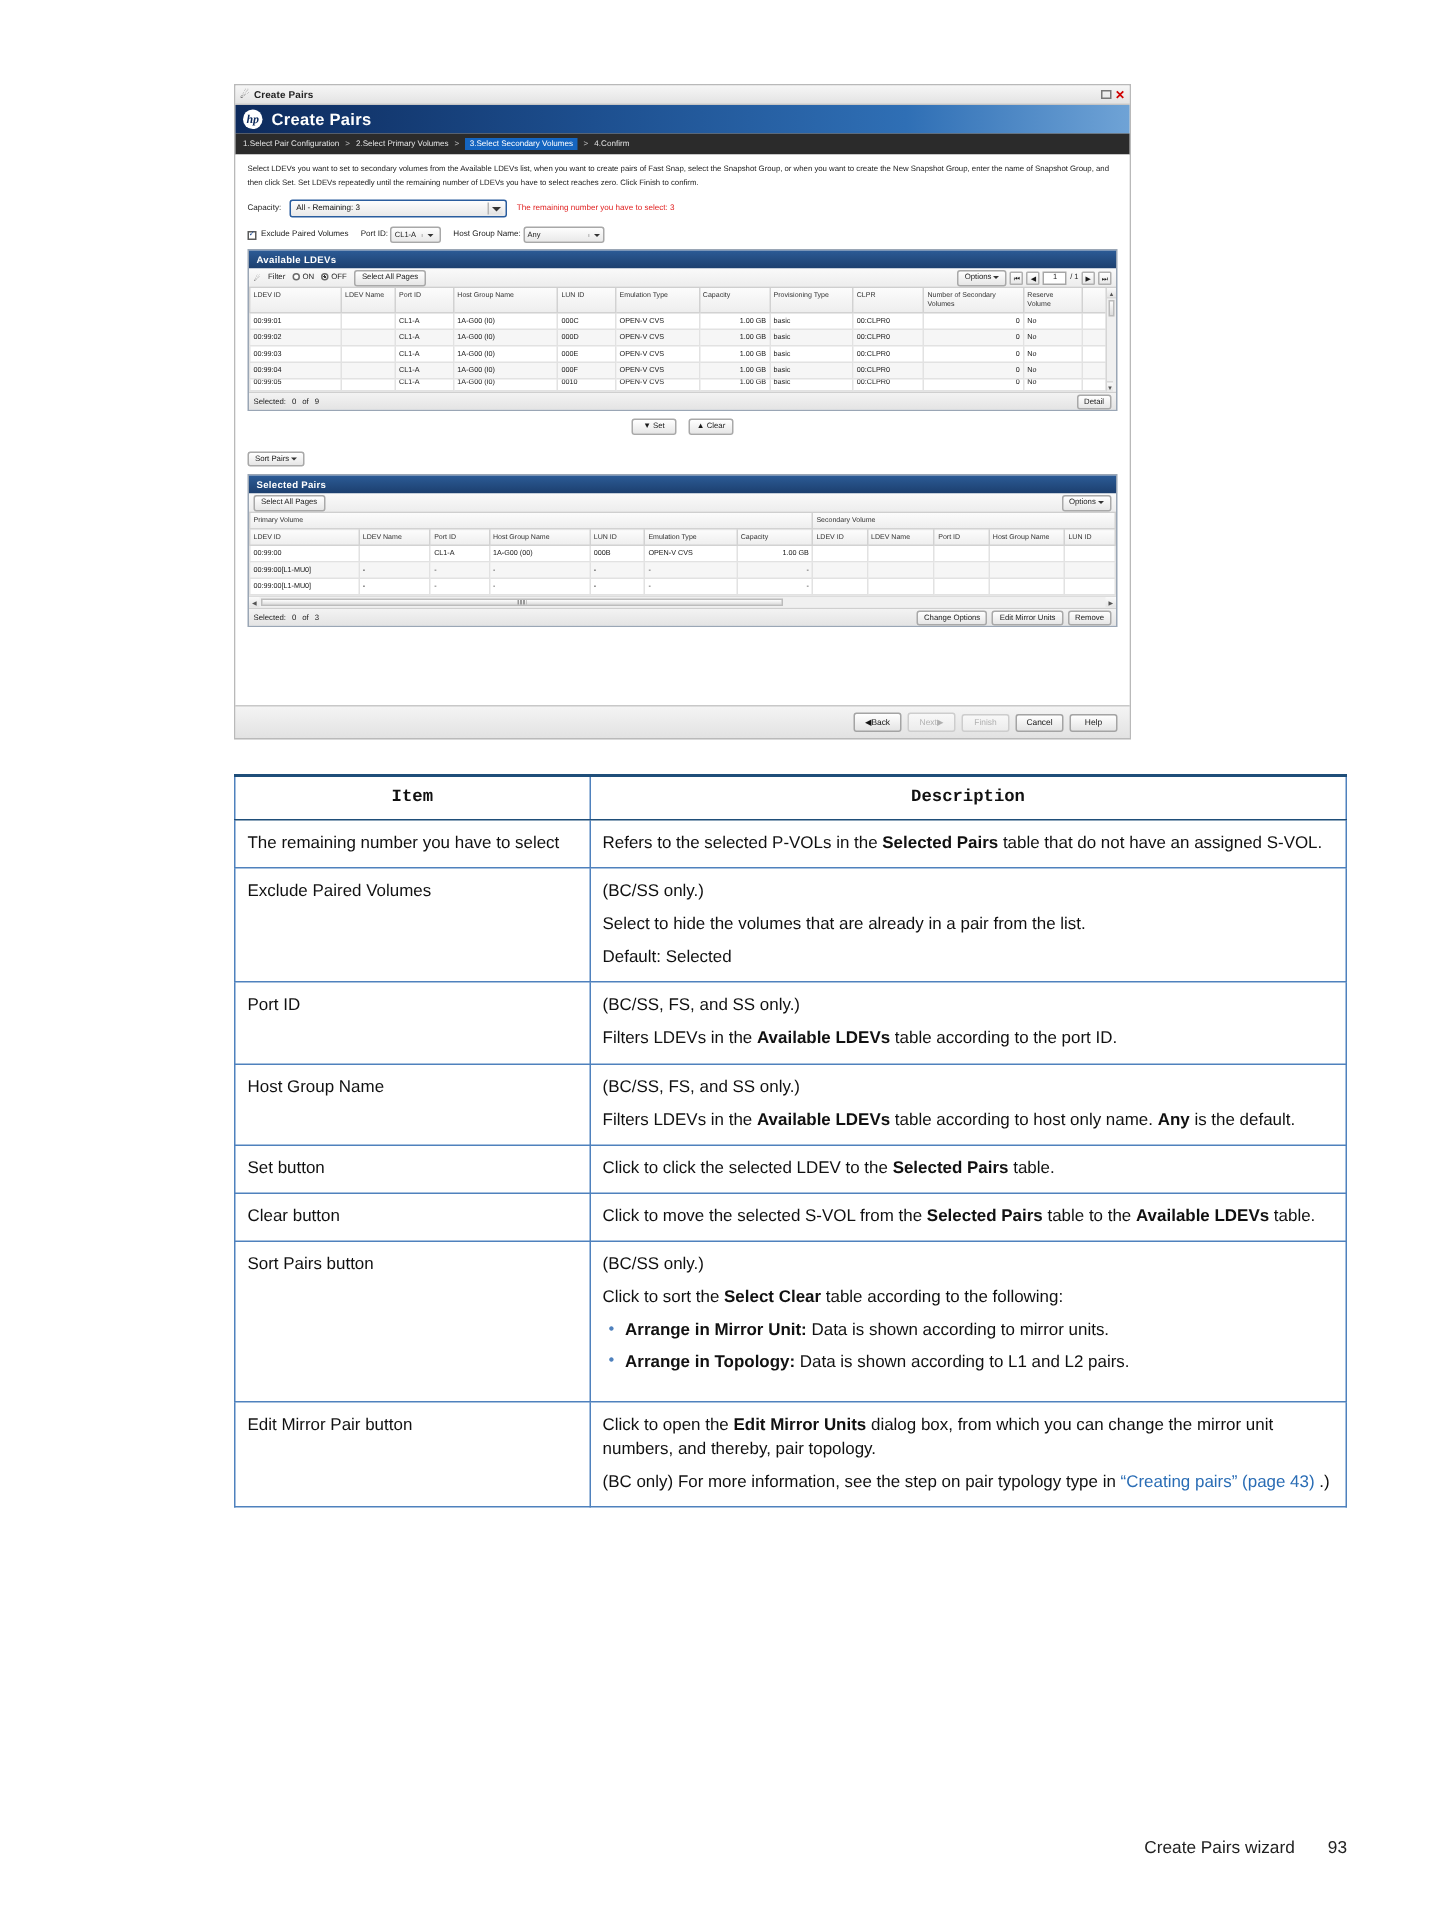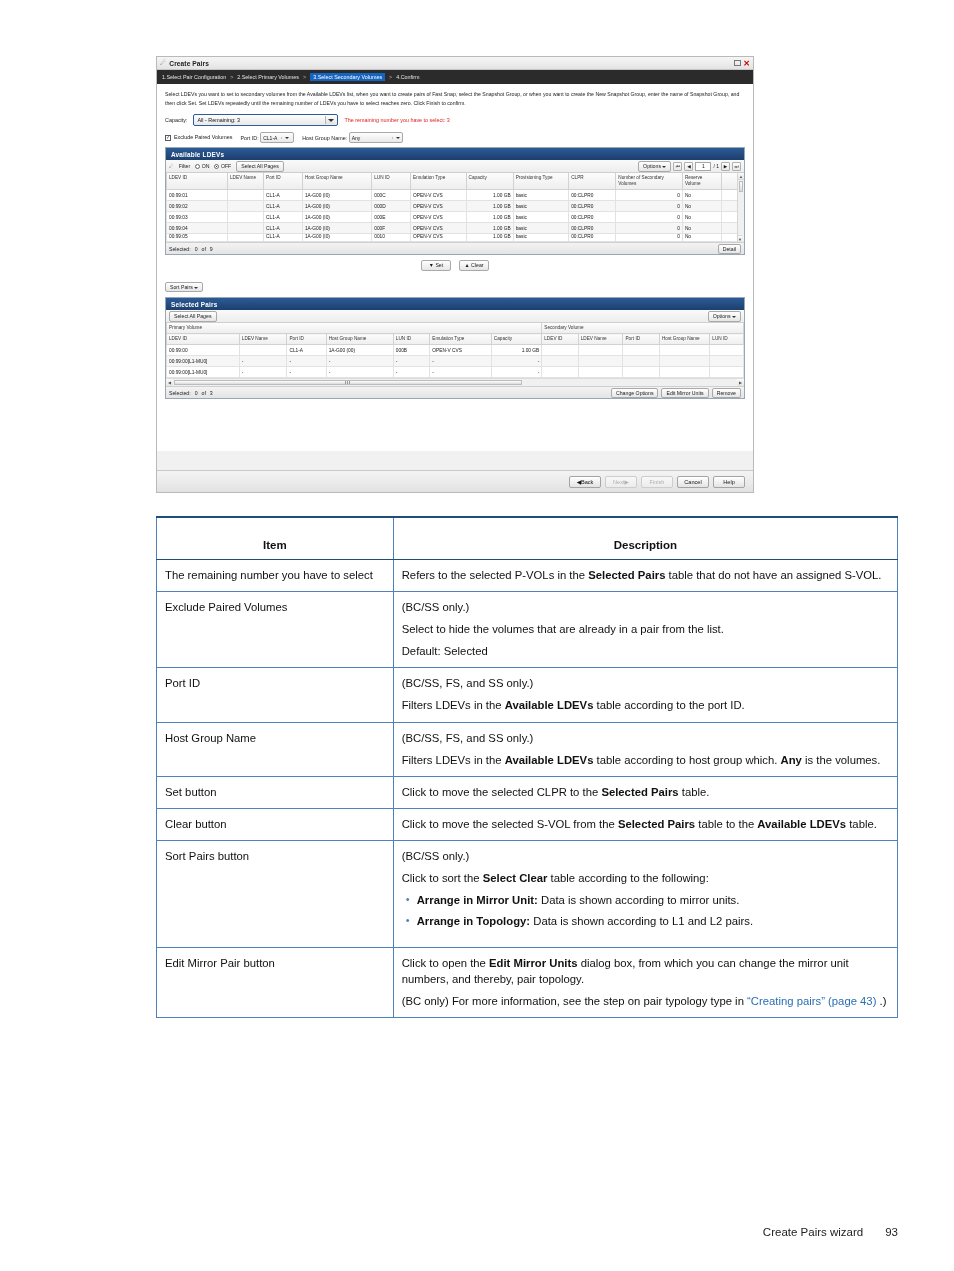--- a/index.html
+++ b/index.html
@@ -180,21 +180,21 @@
     padding:7px 8px 8px 8px;
     font-size:11.3px;
     line-height:1.42;
     color:#111;
   }
   .doc-table thead th {
     border-top:2px solid #1f4e79;
     border-bottom:1.6px solid #1f4e79;
     font-weight:bold;
     font-size:11.5px;
-    padding-top:19px; padding-bottom:6px;
+    padding-top:6px; padding-bottom:6px;font-family:Liberation Mono, monospace;
   }
   .doc-table col.c1 { width:237px; }
   .doc-table col.c2 { width:505px; }
   .doc-table td p { margin:0 0 6px 0; }
   .doc-table td p:last-child { margin-bottom:0; }
   .doc-table td ul { margin:2px 0 10px 0; padding-left:15px; list-style:none; }
   .doc-table td li { margin-bottom:5px; position:relative; }
   .doc-table td li:before {
     content:"\2022"; color:#4f81bd; position:absolute; left:-11px; top:0; font-size:11px;
   }
@@ -215,20 +215,24 @@
 
   <div class="win-titlebar">
     <span class="wt-icon">☄</span>
     <span class="wt-text">Create Pairs</span>
     <span class="wt-btns">
       <span class="wt-min"></span>
       <span class="wt-close">✕</span>
     </span>
   </div>
 
+  <div class="hp-band">
+    <span class="hp-logo">hp</span>
+    <span class="hp-title">Create Pairs</span>
+  </div>
 
   <div class="breadcrumb-band">
     <span class="bc-step">1.Select Pair Configuration</span>
     <span class="bc-sep">&gt;</span>
     <span class="bc-step">2.Select Primary Volumes</span>
     <span class="bc-sep">&gt;</span>
     <span class="bc-step active">3.Select Secondary Volumes</span>
     <span class="bc-sep">&gt;</span>
     <span class="bc-step">4.Confirm</span>
   </div>
@@ -590,27 +594,27 @@
         <td>Port ID</td>
         <td>
           <p><span>(BC/SS, FS, and SS only.)</span></p>
           <p><span>Filters LDEVs in the </span><span class="b">Available LDEVs</span><span> table according to the port ID.</span></p>
         </td>
       </tr>
       <tr>
         <td>Host Group Name</td>
         <td>
           <p><span>(BC/SS, FS, and SS only.)</span></p>
-          <p><span>Filters LDEVs in the </span><span class="b">Available LDEVs</span><span> table according to host group which. </span><span class="b">Any</span><span> is the volumes.</span></p>
+          <p><span>Filters LDEVs in the </span><span class="b">Available LDEVs</span><span> table according to host only name. </span><span class="b">Any</span><span> is the default.</span></p>
         </td>
       </tr>
       <tr>
         <td>Set button</td>
         <td>
-          <p><span>Click to move the selected CLPR to the </span><span class="b">Selected Pairs</span><span> table.</span></p>
+          <p><span>Click to click the selected LDEV to the </span><span class="b">Selected Pairs</span><span> table.</span></p>
         </td>
       </tr>
       <tr>
         <td>Clear button</td>
         <td>
           <p><span>Click to move the selected S-VOL from the </span><span class="b">Selected Pairs</span><span> table to the </span><span class="b">Available LDEVs</span><span> table.</span></p>
         </td>
       </tr>
       <tr>
         <td>Sort Pairs button</td>

